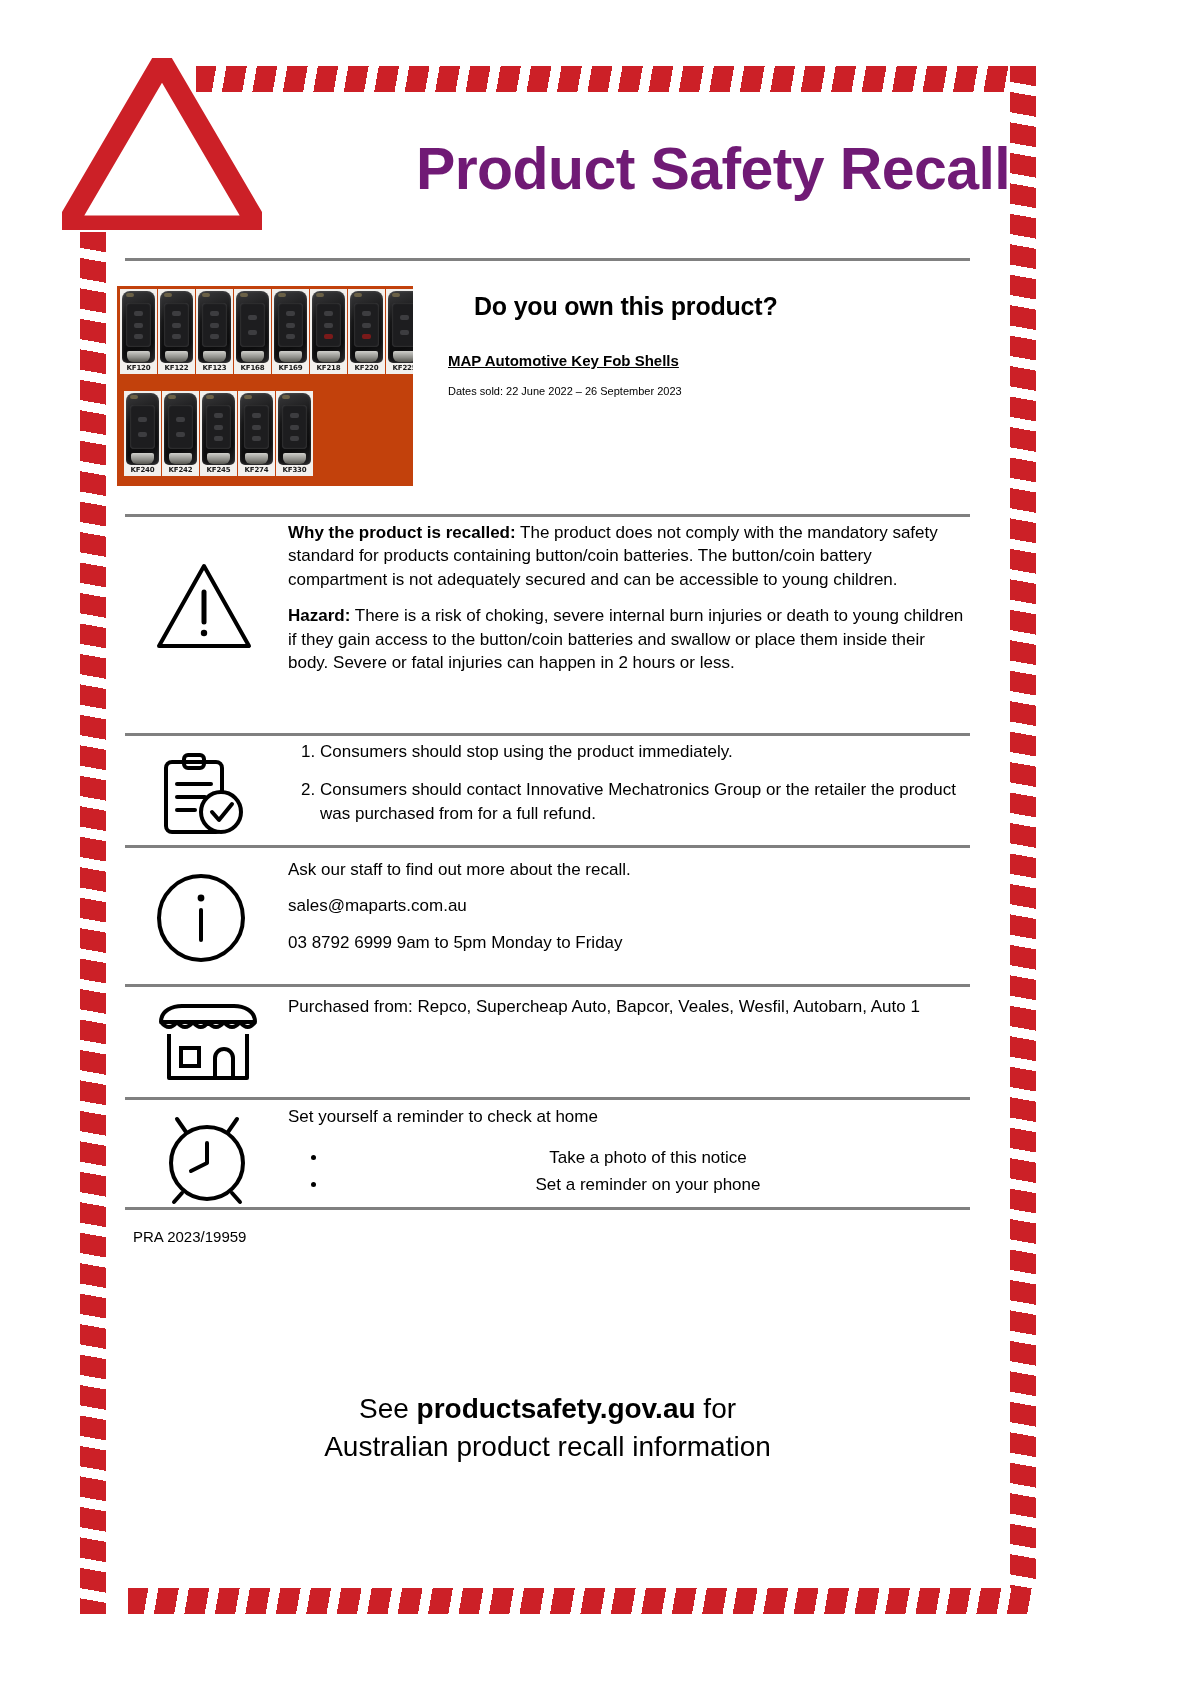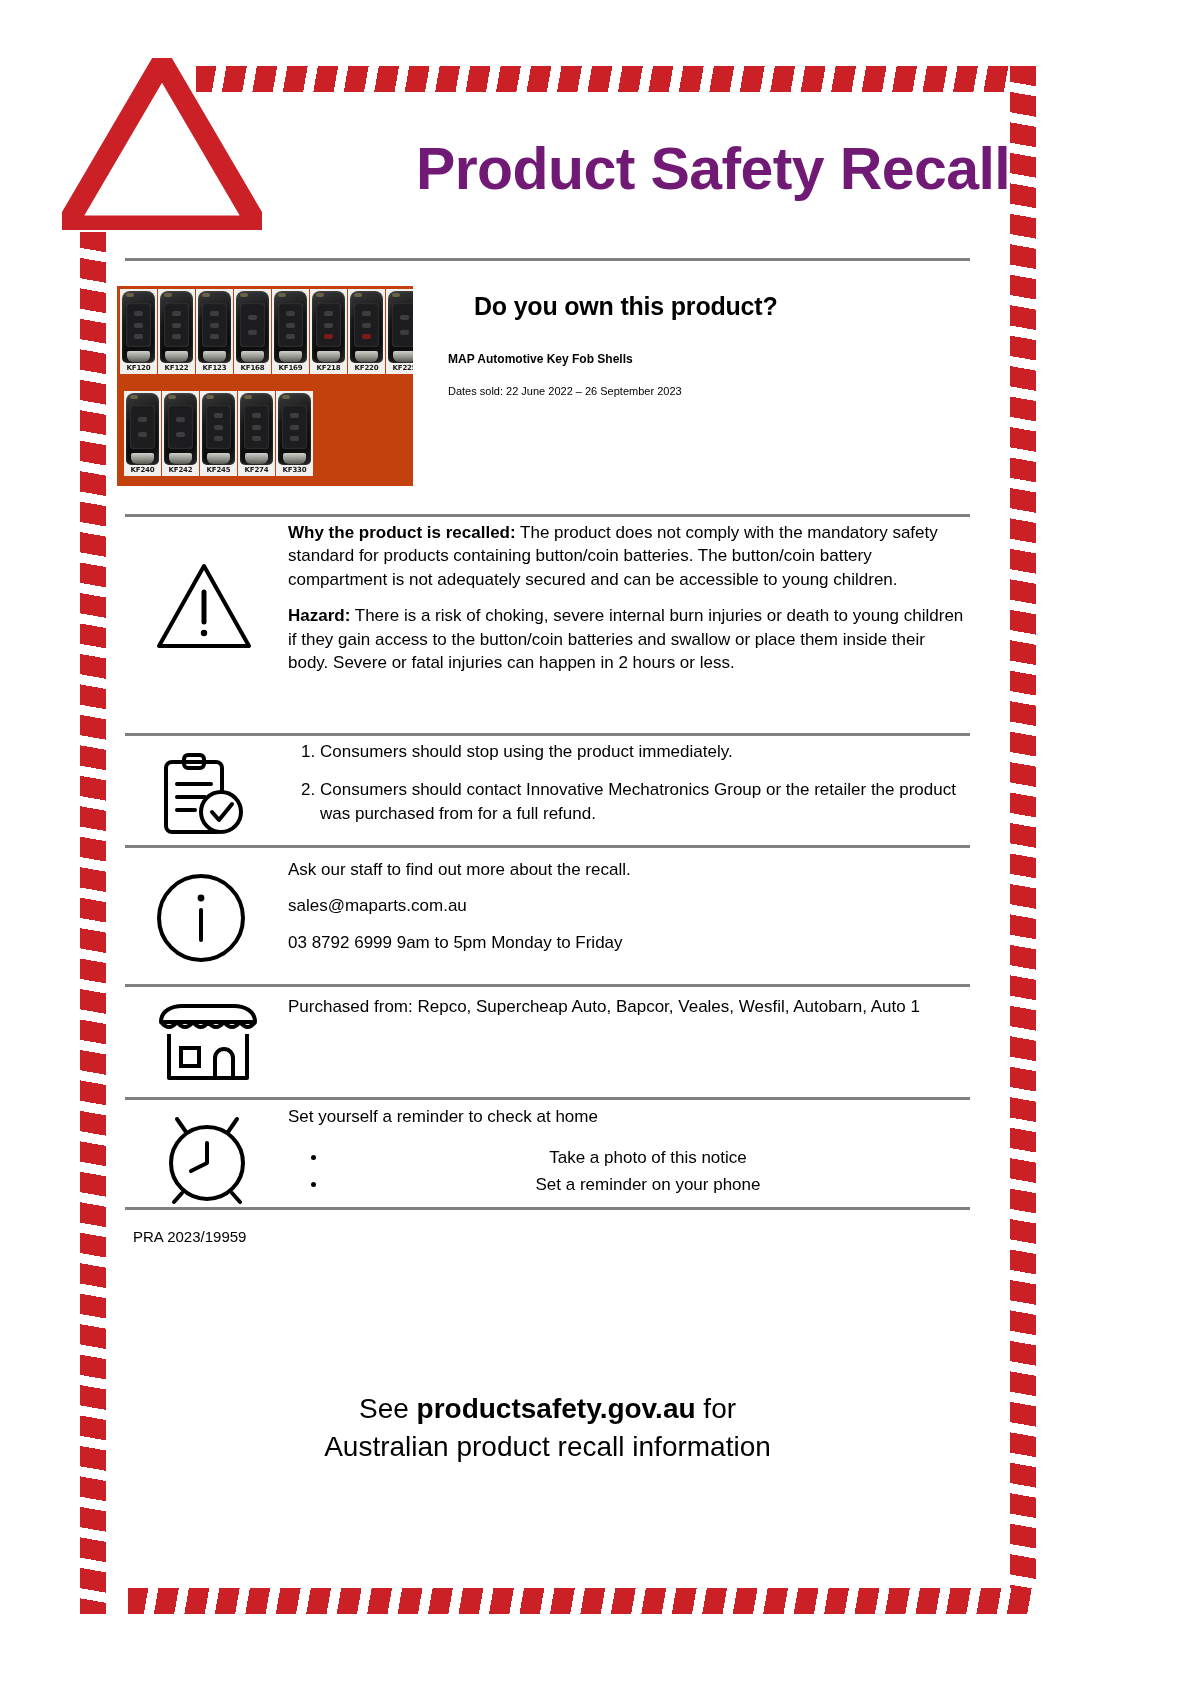--- a/index.html
+++ b/index.html
@@ -152,22 +152,23 @@
     position: absolute;
     left: 448px; top: 292px;
     font-size: 25px;
     font-weight: bold;
     letter-spacing: -0.2px;
     margin-left: 26px;
   }
   .q-sub {
     position: absolute;
     left: 448px; top: 352px;
-    font-size: 12px;
+    font-size: 15px;
     font-weight: bold;
+    text-decoration: underline;
   }
   .q-dates {
     position: absolute;
     left: 448px; top: 385px;
     font-size: 11px;
   }
 
   
   .row-icon {
     position: absolute;

